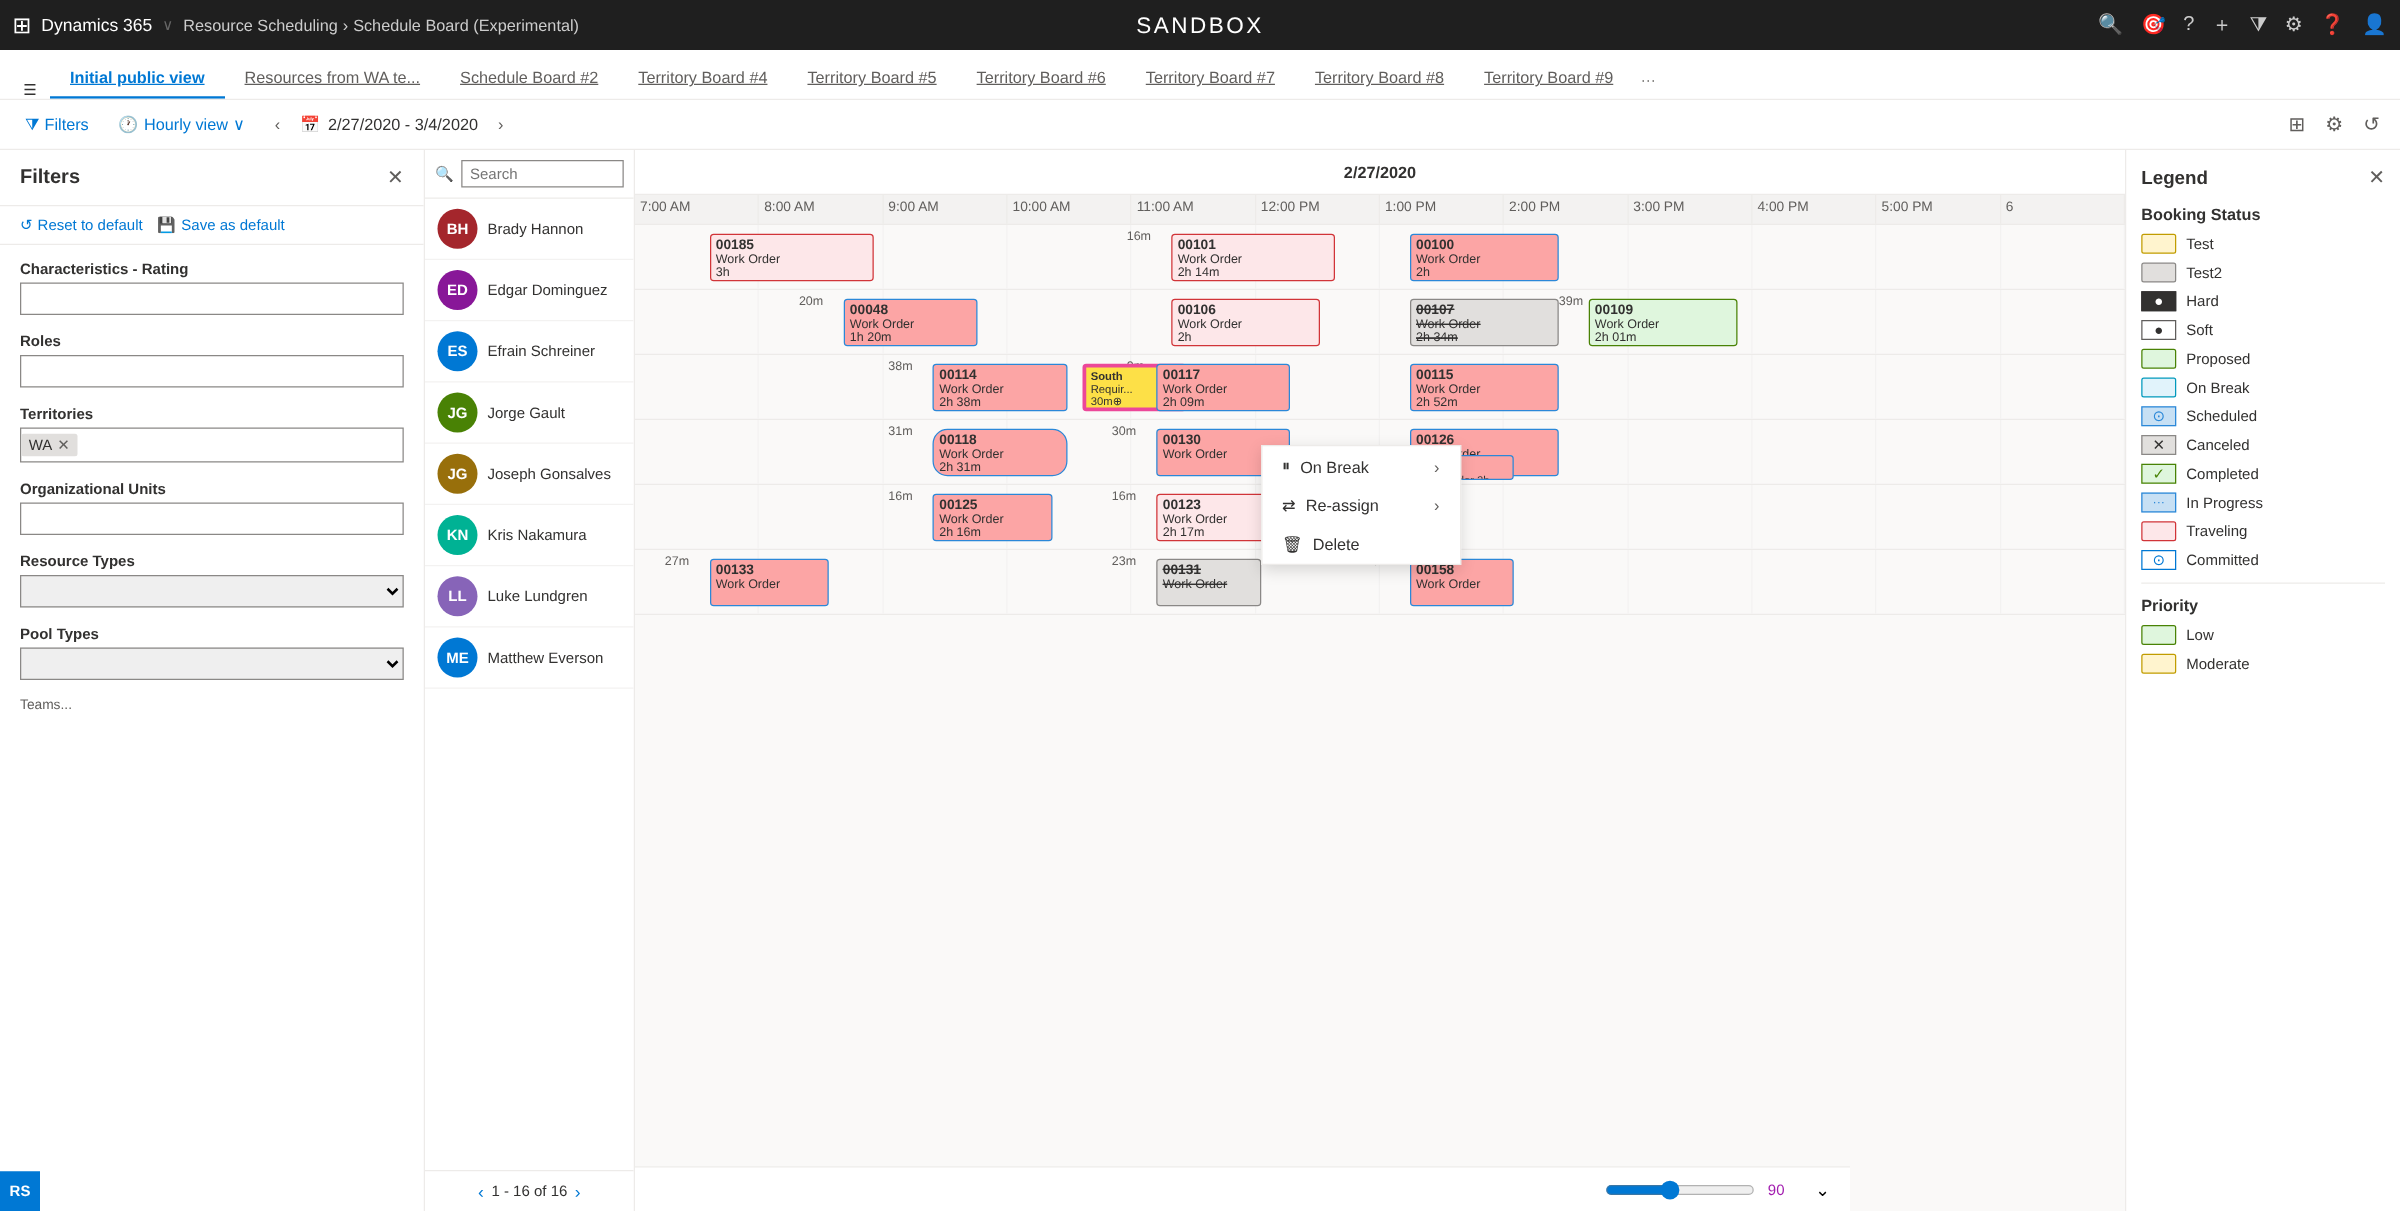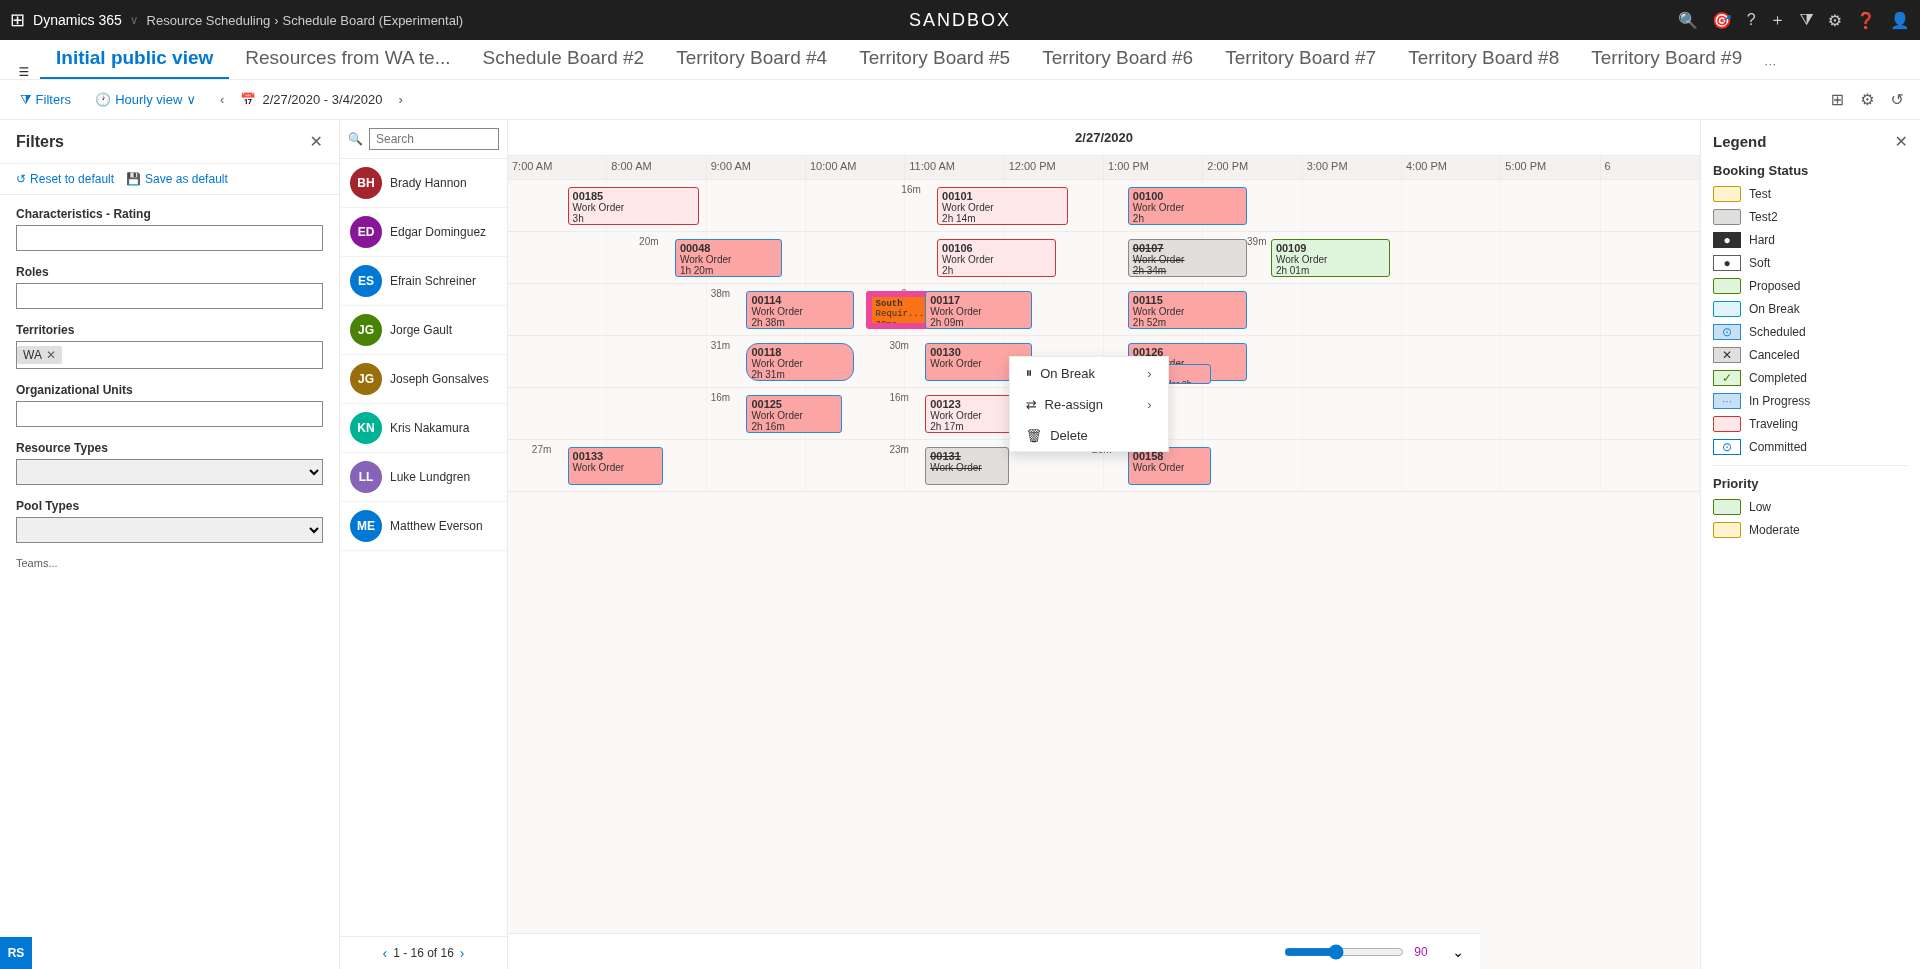--- a/index.html
+++ b/index.html
@@ -37,25 +37,26 @@
       height: 40px;
       background: #fff;
       border-bottom: 1px solid #edebe9;
       display: flex;
       align-items: flex-end;
       padding: 0 8px;
       overflow: hidden;
     }
     .tab-item {
       padding: 8px 16px;
-      font-size: 19px;
+      font-size: 13px;
       color: #605e5c;
       cursor: pointer;
       border-bottom: 2px solid transparent;
       white-space: nowrap;
+      text-decoration: underline;
     }
     .tab-item.active {
       color: #0078d4;
       border-bottom: 2px solid #0078d4;
       font-weight: 600;
     }
     .tab-more { color: #605e5c; padding: 8px 6px; cursor: pointer; }
 
     
     .toolbar {
@@ -549,21 +550,21 @@
             <div class="schedule-row-cell"></div>
             <div class="schedule-row-cell"></div>
             <div class="schedule-row-cell"></div>
             <div class="schedule-row-cell"></div>
             <div class="schedule-row-cell"></div>
             <div class="schedule-row-cell"></div>
             <div class="schedule-row-cell"></div>
             <div class="schedule-row-cell"></div>
         </div>
 
-        <div class="booking-block bb-teal" style="left:30%;width:7%;border:6px solid #ec4899;background:#f97316;font-family:Liberation Mono, monospace;">
+        <div class="booking-block bb-teal" style="left:30%;width:7%;border:3px solid #ec4899;background:#fde047;">
           <div class="bb-id" style="font-size:9px">South</div>
             <div class="bb-type" style="font-size:9px">Requir...</div>
             <div class="bb-dur" style="font-size:9px">30m⊕</div>
         </div>
         <div class="booking-block bb-blue" style="left:20%;width:9%;">
           <div class="bb-id">00114</div>
             <div class="bb-type">Work Order</div>
             <div class="bb-dur">2h 38m</div>
         </div>
         <div class="booking-block bb-blue" style="left:35%;width:9%;">

